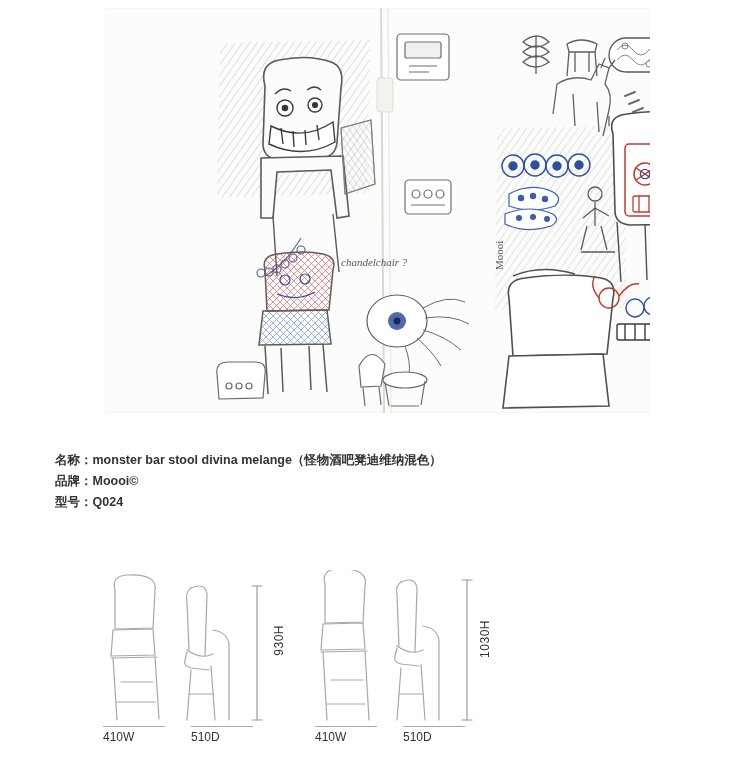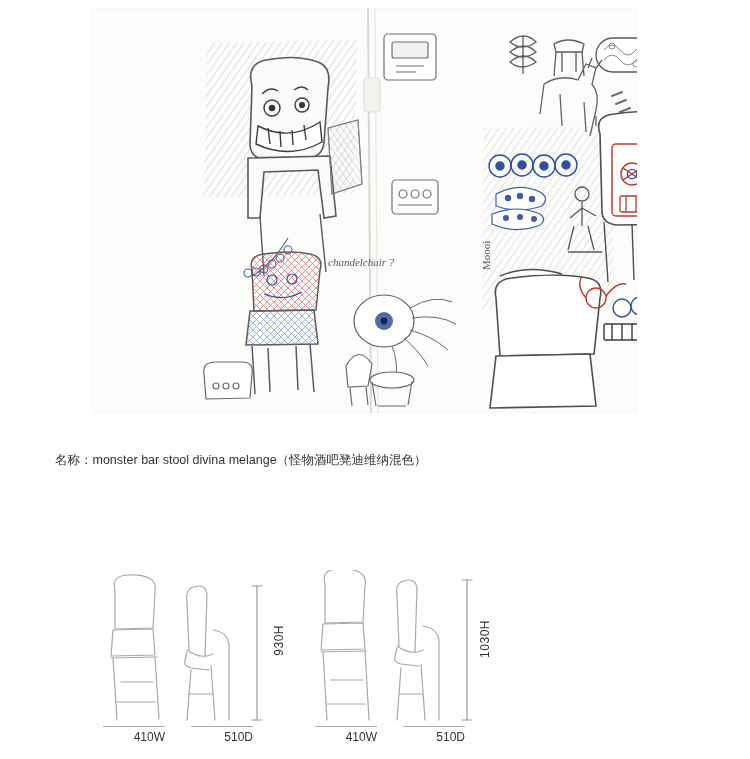--- a/index.html
+++ b/index.html
@@ -17,38 +17,39 @@
   }
   .page {
     width: 750px;
     height: 759px;
     position: relative;
   }
 
   
   .sketch-block {
     position: absolute;
-    left: 92px;
+    left: 105px;
     top: 8px;
     width: 545px;
     height: 405px;
     background: #fde047;
     overflow: hidden;
   }
   .sketch-svg { display: block; }
 
   
   .spec {
     position: absolute;
     left: 55px;
     top: 450px;
     width: 670px;
     font-size: 12.5px;
     line-height: 21px;
     color: #333;
+    font-weight: bold;
   }
   .spec-line { white-space: nowrap; }
 
   
   .dims {
     position: absolute;
     left: 95px;
     top: 570px;
     width: 420px;
     height: 175px;
@@ -59,21 +60,21 @@
     position: absolute;
     left: 95px;
     top: 726px;
     width: 420px;
     height: 22px;
   }
   .dim-label {
     position: absolute;
     font-size: 12px;
     color: #333;
-    text-align: right;
+    text-align: left;
     border-top: 1px solid #aaa;
     padding-top: 3px;
     width: 62px;
   }
   .dl1 { left: 8px; }
   .dl2 { left: 96px; }
   .dl3 { left: 220px; }
   .dl4 { left: 308px; }
 
   .vlabel {
@@ -330,20 +331,22 @@
         <path d="M596 354 q-2 -12 12 -12 l28 0 q13 0 11 12 l-2 34 l-48 1 z"></path>
         <circle cx="610" cy="366" r="3.4"></circle>
           <circle cx="626" cy="365" r="3.4"></circle>
         <path d="M606 376 q14 8 28 0"></path>
       </g>
     </svg>
   </div>
 
   <div class="spec">
     <div class="spec-line">名称：monster bar stool divina melange（怪物酒吧凳迪维纳混色）</div>
+    <div class="spec-line">品牌：Moooi©</div>
+    <div class="spec-line">型号：Q024</div>
   </div>
 
   <div class="dims">
     <svg class="dim-svg" width="420" height="160" viewBox="0 0 420 160" xmlns="http://www.w3.org/2000/svg">
       <g fill="none" stroke="#a8a8a8" stroke-width="1.2" stroke-linejoin="round" stroke-linecap="round">
 
         <path d="M20 20 q-4 -14 12 -15 q14 -1 22 3 q8 4 6 14 l-2 36 l-38 1 z"></path>
         <path d="M18 60 l40 -1 l2 26 l-44 1 z"></path>
         <path d="M16 88 l46 -1"></path>
         <path d="M18 88 l4 62 M60 87 l4 62"></path>

